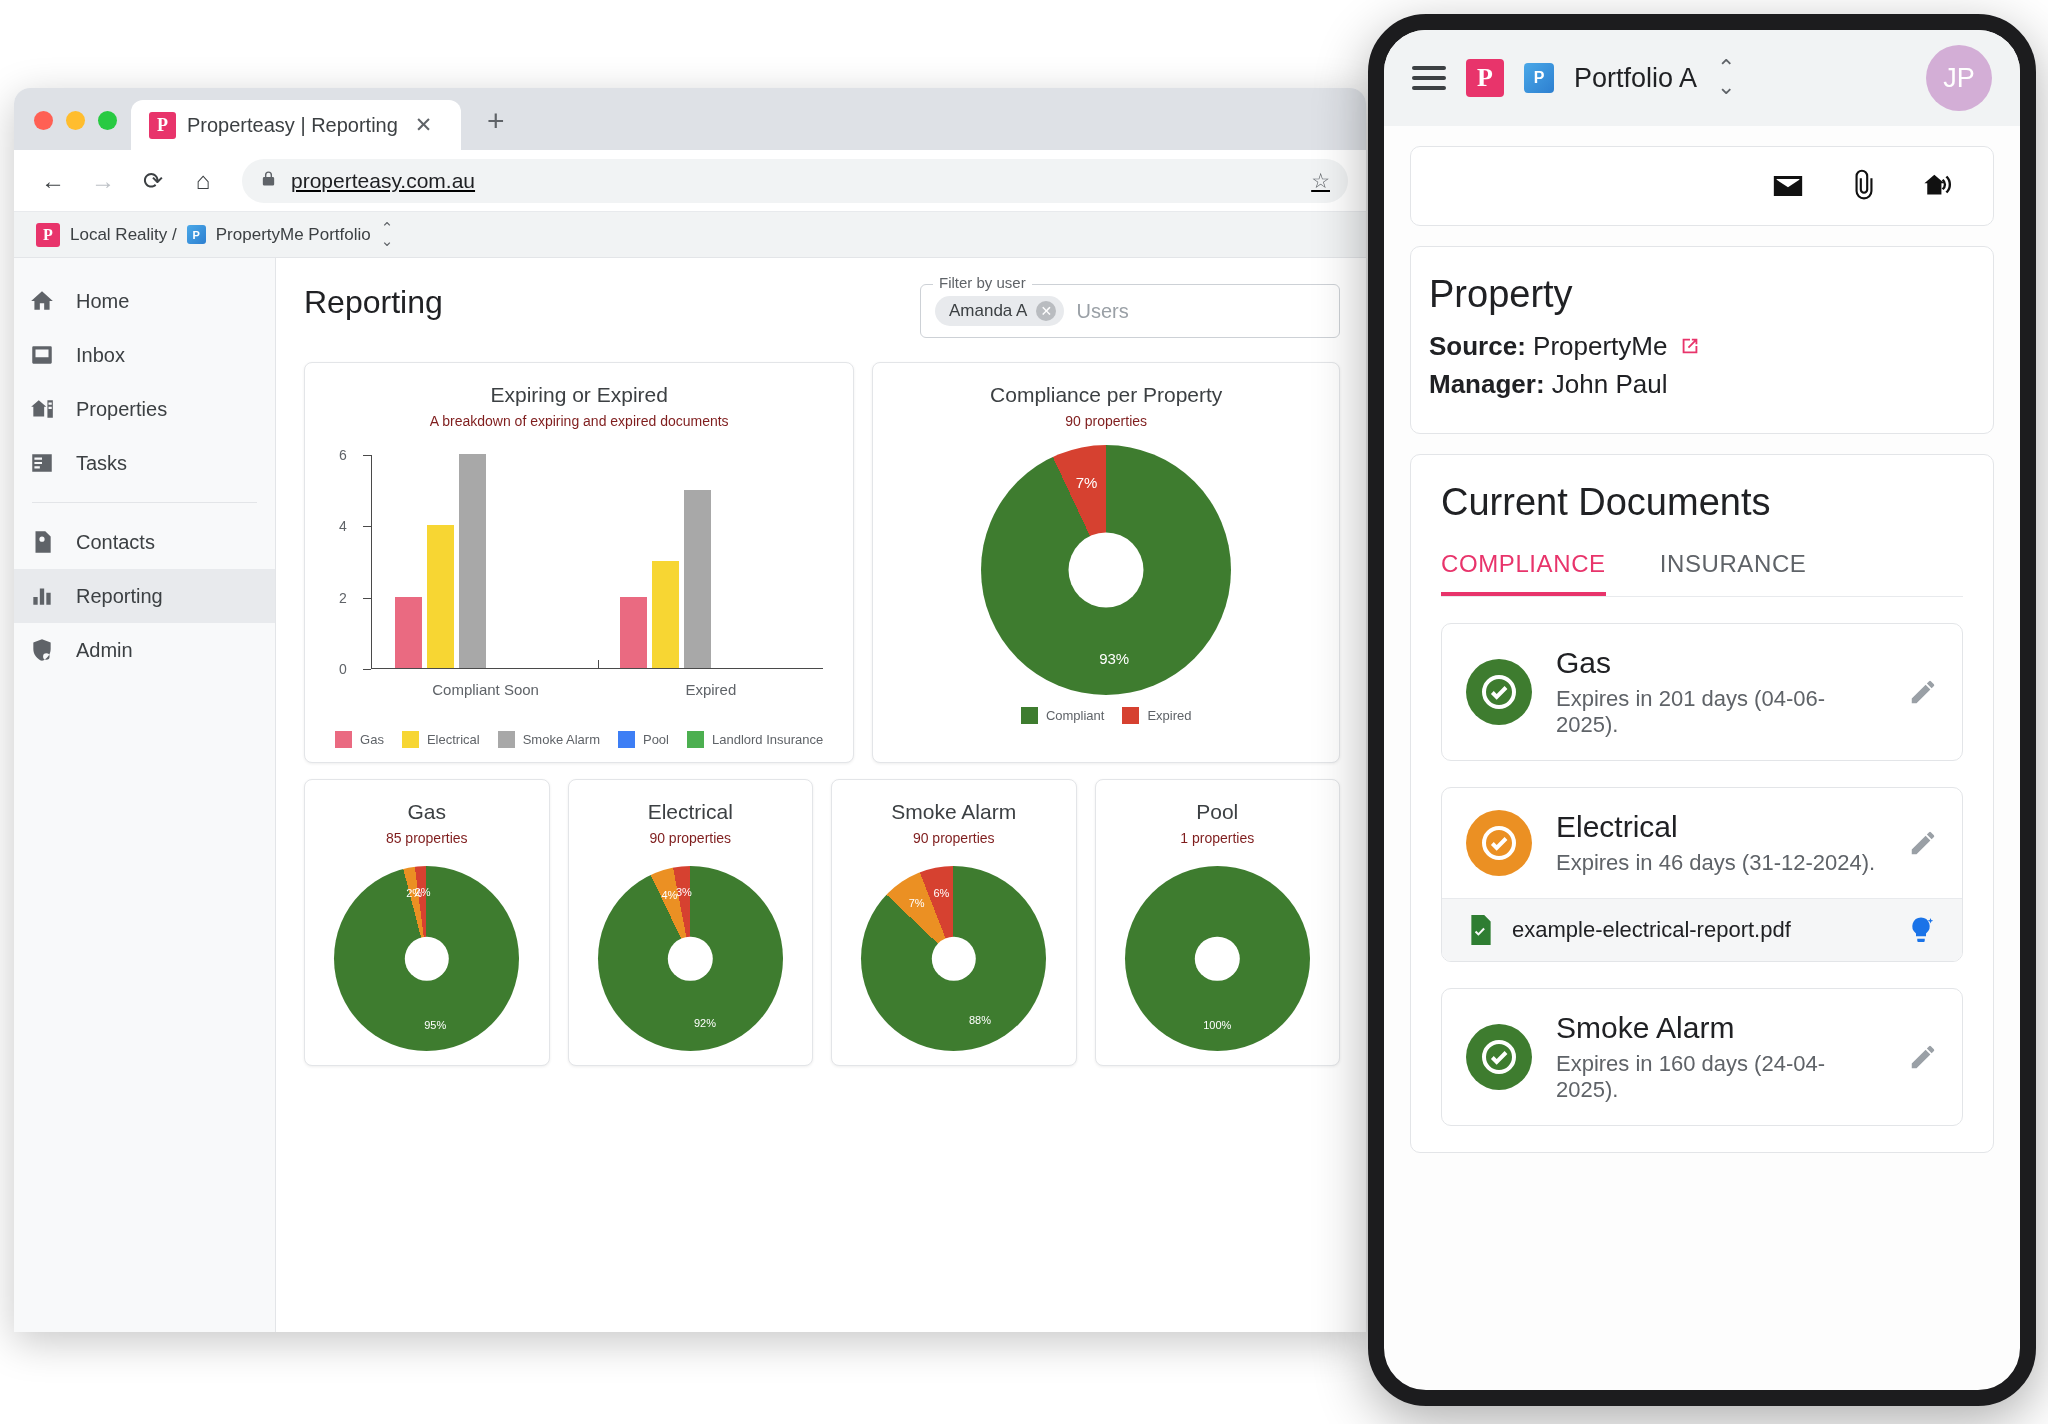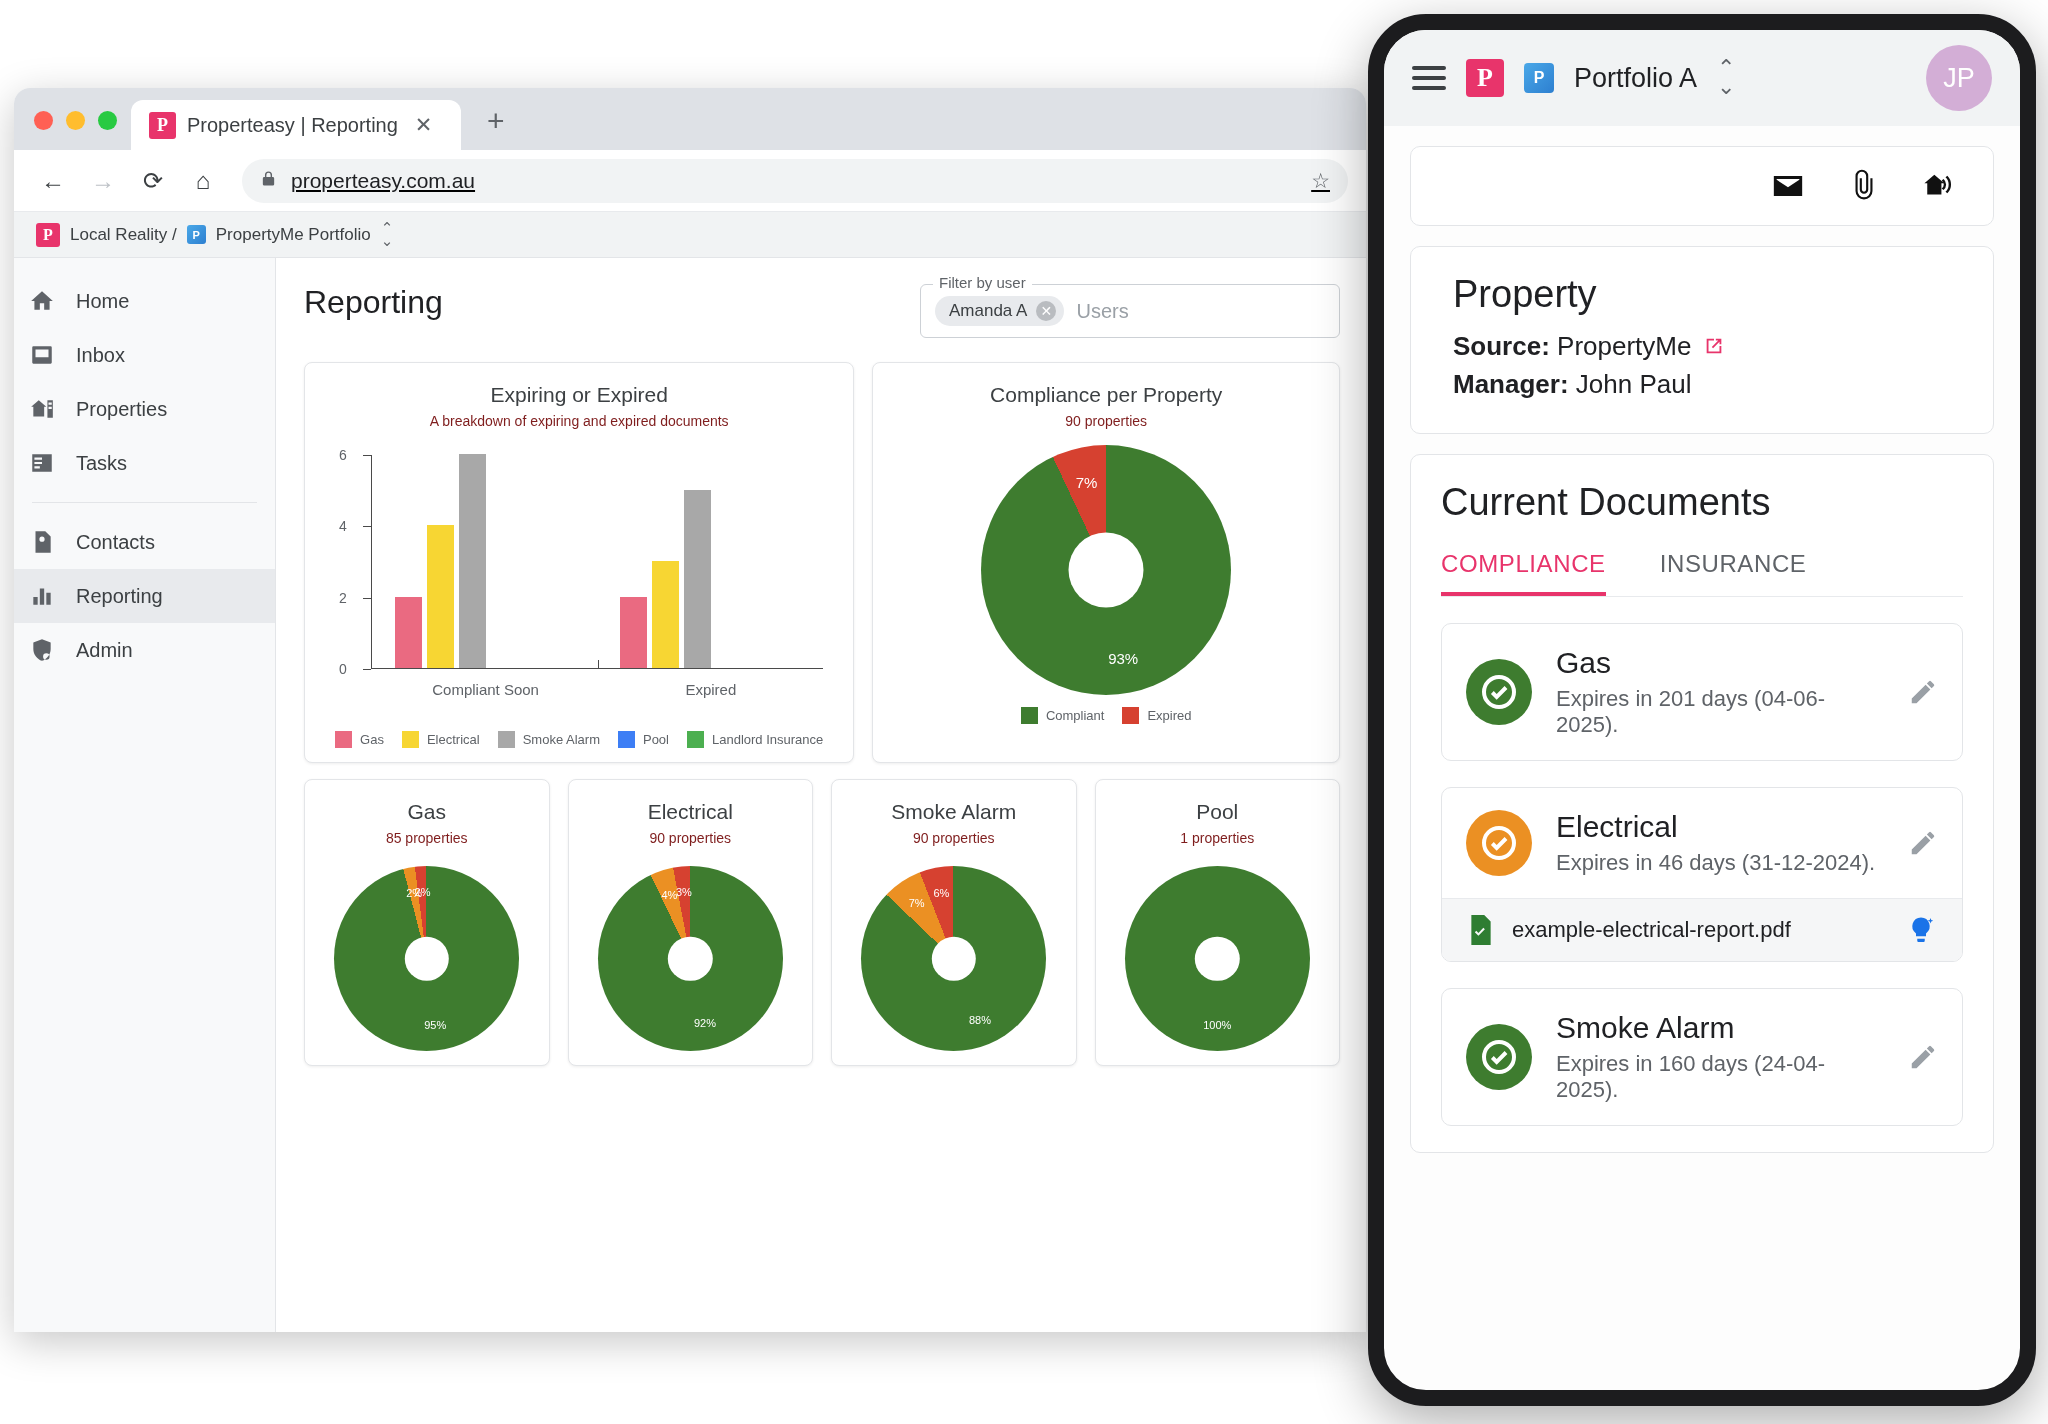--- a/index.html
+++ b/index.html
@@ -178,21 +178,21 @@
     margin-left:auto; width:66px; height:66px; border-radius:50%;
     background:#d3aed6; color:#fff; font-size:27px;
     display:flex; align-items:center; justify-content:center; cursor:pointer;
   }
   .ph-body { padding: 20px 26px; }
   .panel { border:1px solid #e3e5e8; border-radius:10px; background:#fff; }
   .toolbar { height:80px; display:flex; align-items:center; justify-content:flex-end; gap:42px; padding:0 36px; }
   .tb-ico { width:34px; height:34px; cursor:pointer; }
   .tb-ico svg { width:34px; height:34px; fill:#111; }
 
-  .prop { padding: 26px 42px 30px; }
+  .prop { padding: 26px 18px 30px; }
   .prop h2 { font-size: 38px; font-weight: 400; color:#202124; margin-bottom: 12px; }
   .prop p { font-size: 26px; color:#202124; line-height: 1.45; }
   .prop b { font-weight: 700; }
   .extlink { display:inline-block; width:22px; height:22px; vertical-align:-2px; margin-left:4px; cursor:pointer; }
   .extlink svg { width:22px; height:22px; fill:#e8346b; }
 
   .docs { padding: 26px 30px 0; }
   .docs h2 { font-size: 38px; font-weight:400; color:#202124; }
   .tabs { display:flex; gap:54px; margin-top:26px; border-bottom:1px solid #e8eaed; }
   .tabitem { padding-bottom:14px; font-size:24px; letter-spacing:.6px; color:#5f6368; cursor:pointer; }
@@ -392,21 +392,21 @@
        <span>Landlord Insurance</span>
                 </span>
               </div>
           </div>
 
           <div class="card" style="width:474px">
             <div class="card-title">Compliance per Property</div>
             <div class="card-sub">90 properties</div>
             <div id="compliance-donut" style="margin-top:16px">
                 <div class="donut" style="width: 250px; height: 250px; background: conic-gradient(rgb(62, 124, 47) 0%, rgb(62, 124, 47) 93%, rgb(214, 65, 48) 93%, rgb(214, 65, 48) 100%);">
-                  <div class="dlabel" style="left: 142px; top: 212.833px; font-size: 15px;">93%</div>
+                  <div class="dlabel" style="left: 133px; top: 212.833px; font-size: 15px;">93%</div>
                   <div class="dlabel" style="left: 105.367px; top: 37.1675px; font-size: 15px;">7%</div>
                   <div class="hole" style="width: 75px; height: 75px;"></div>
                 </div>
               </div>
             <div class="legend" style="margin-top:12px" id="complegend">
                 <span class="leg">
      <span class="swatch" style="background:#3e7c2f"></span>
      <span>Compliant</span>
                 </span>
                 <span class="leg">

